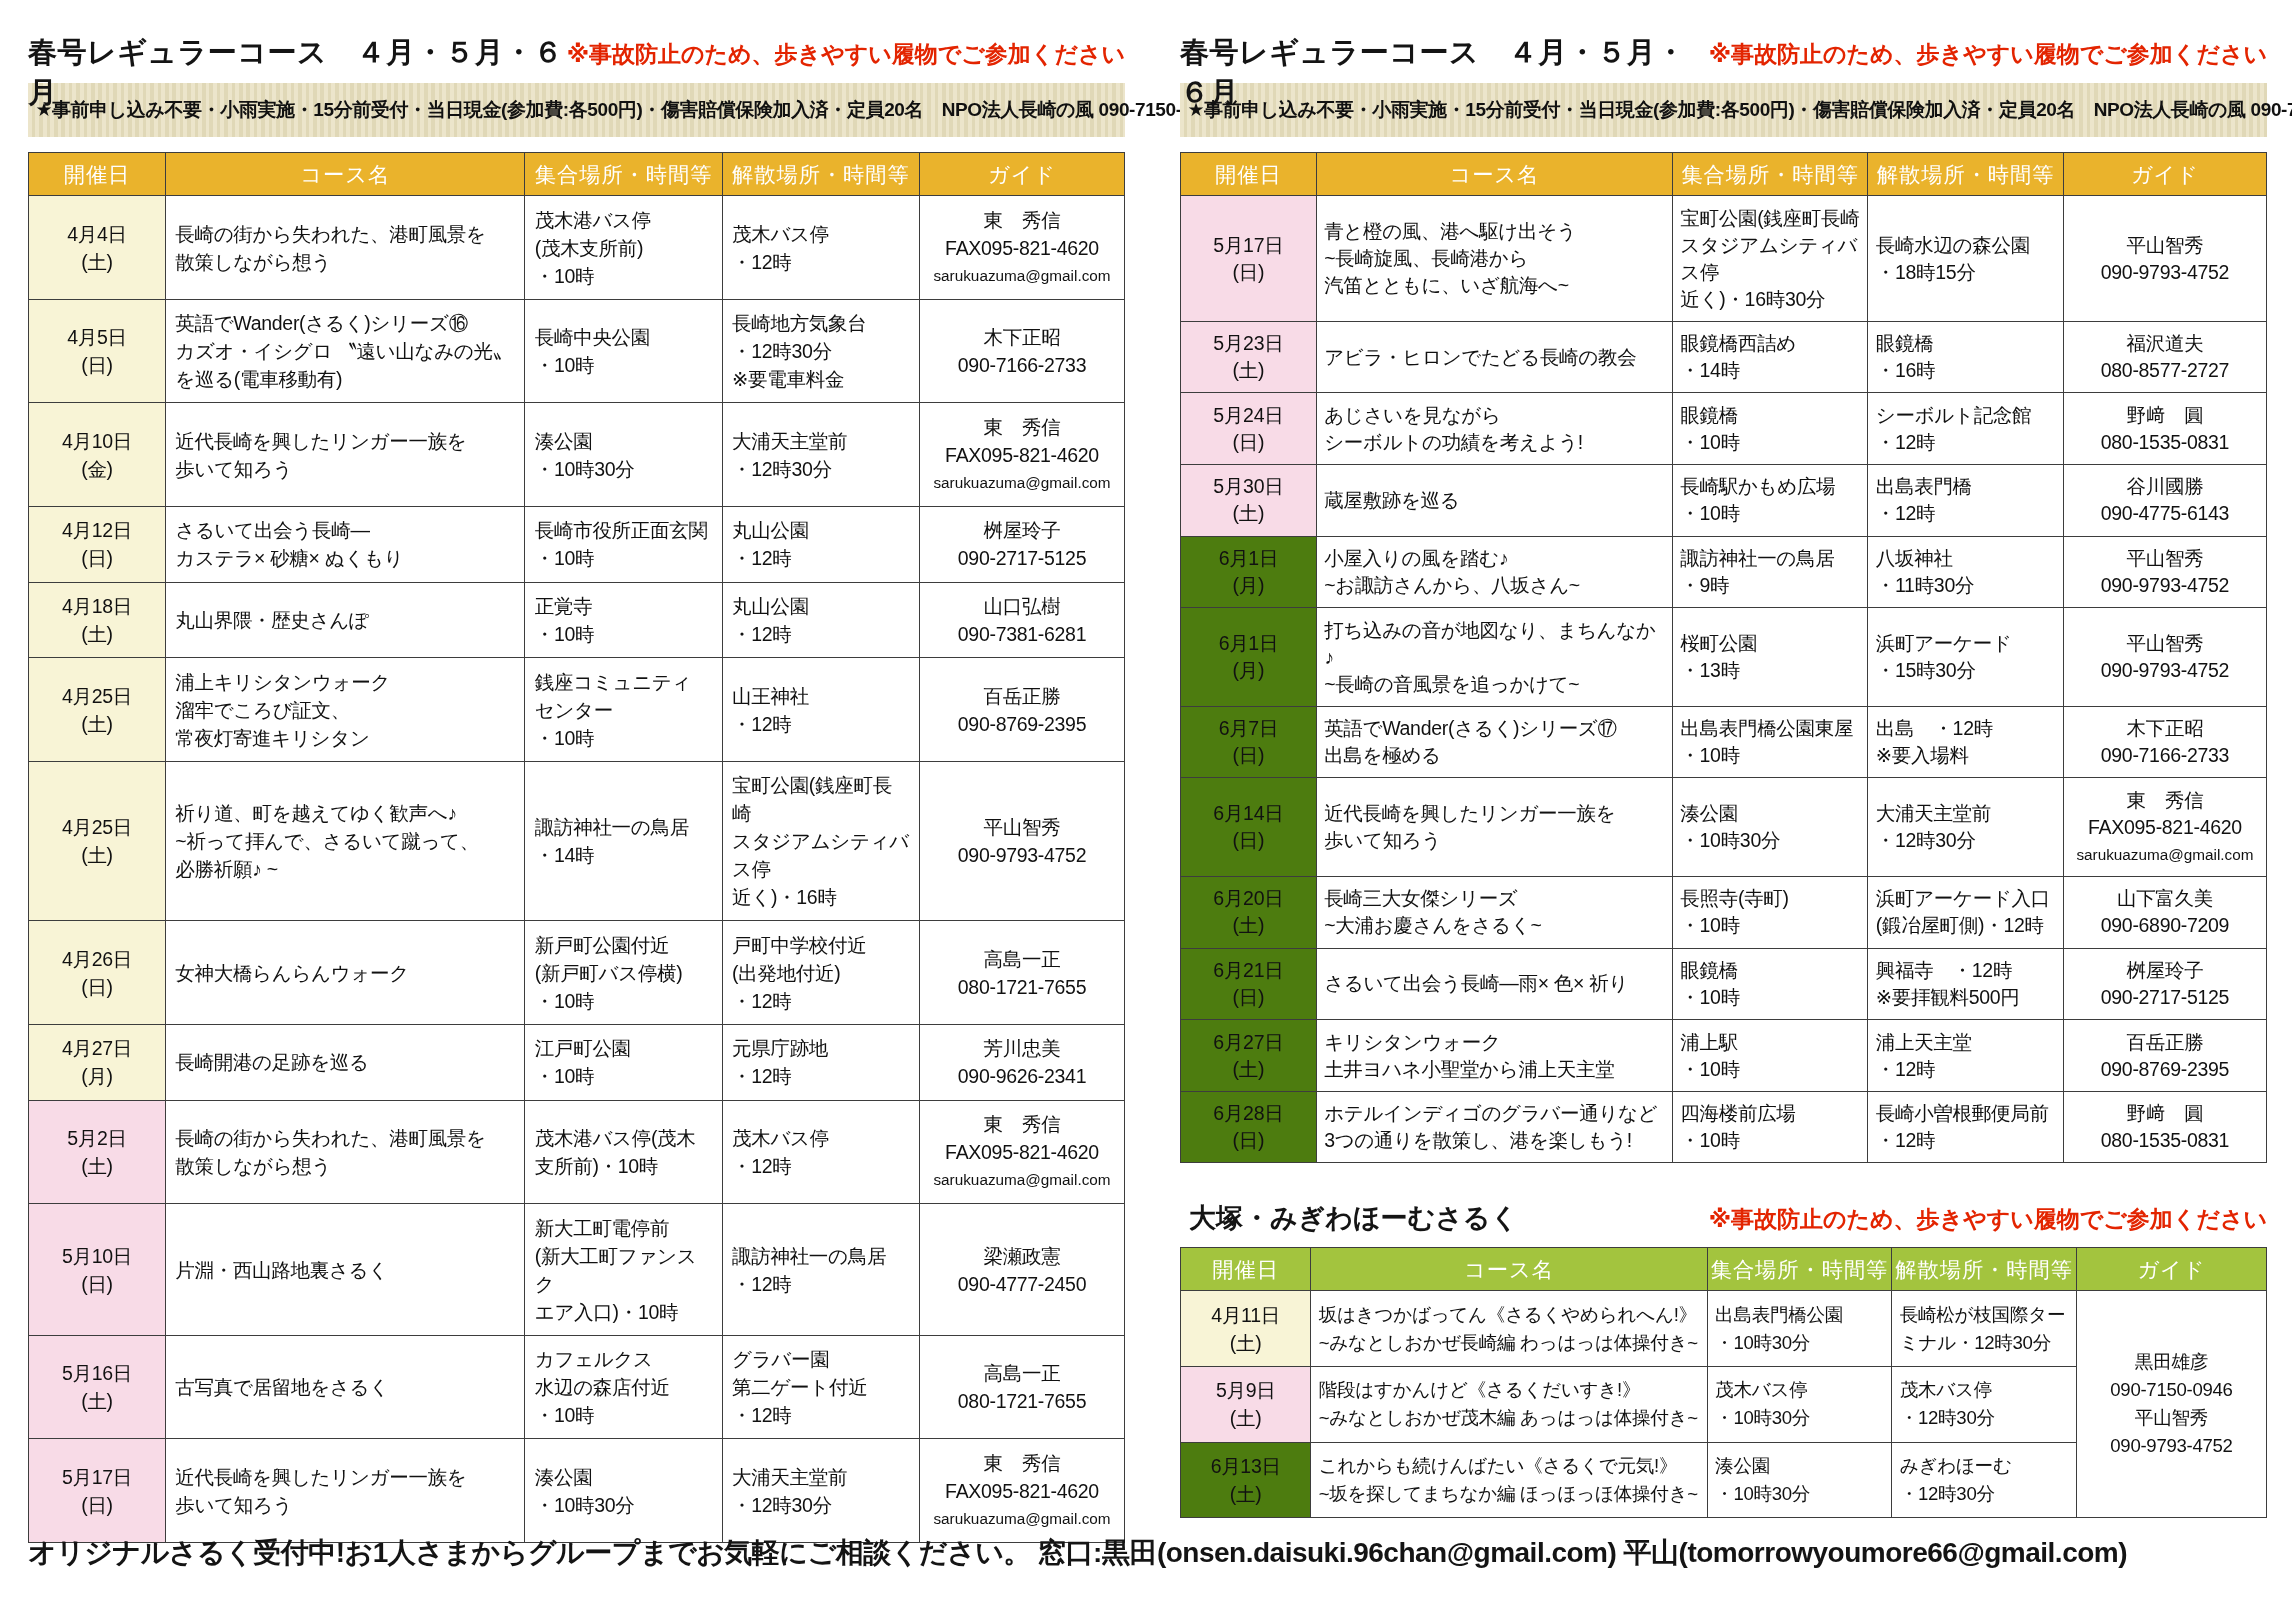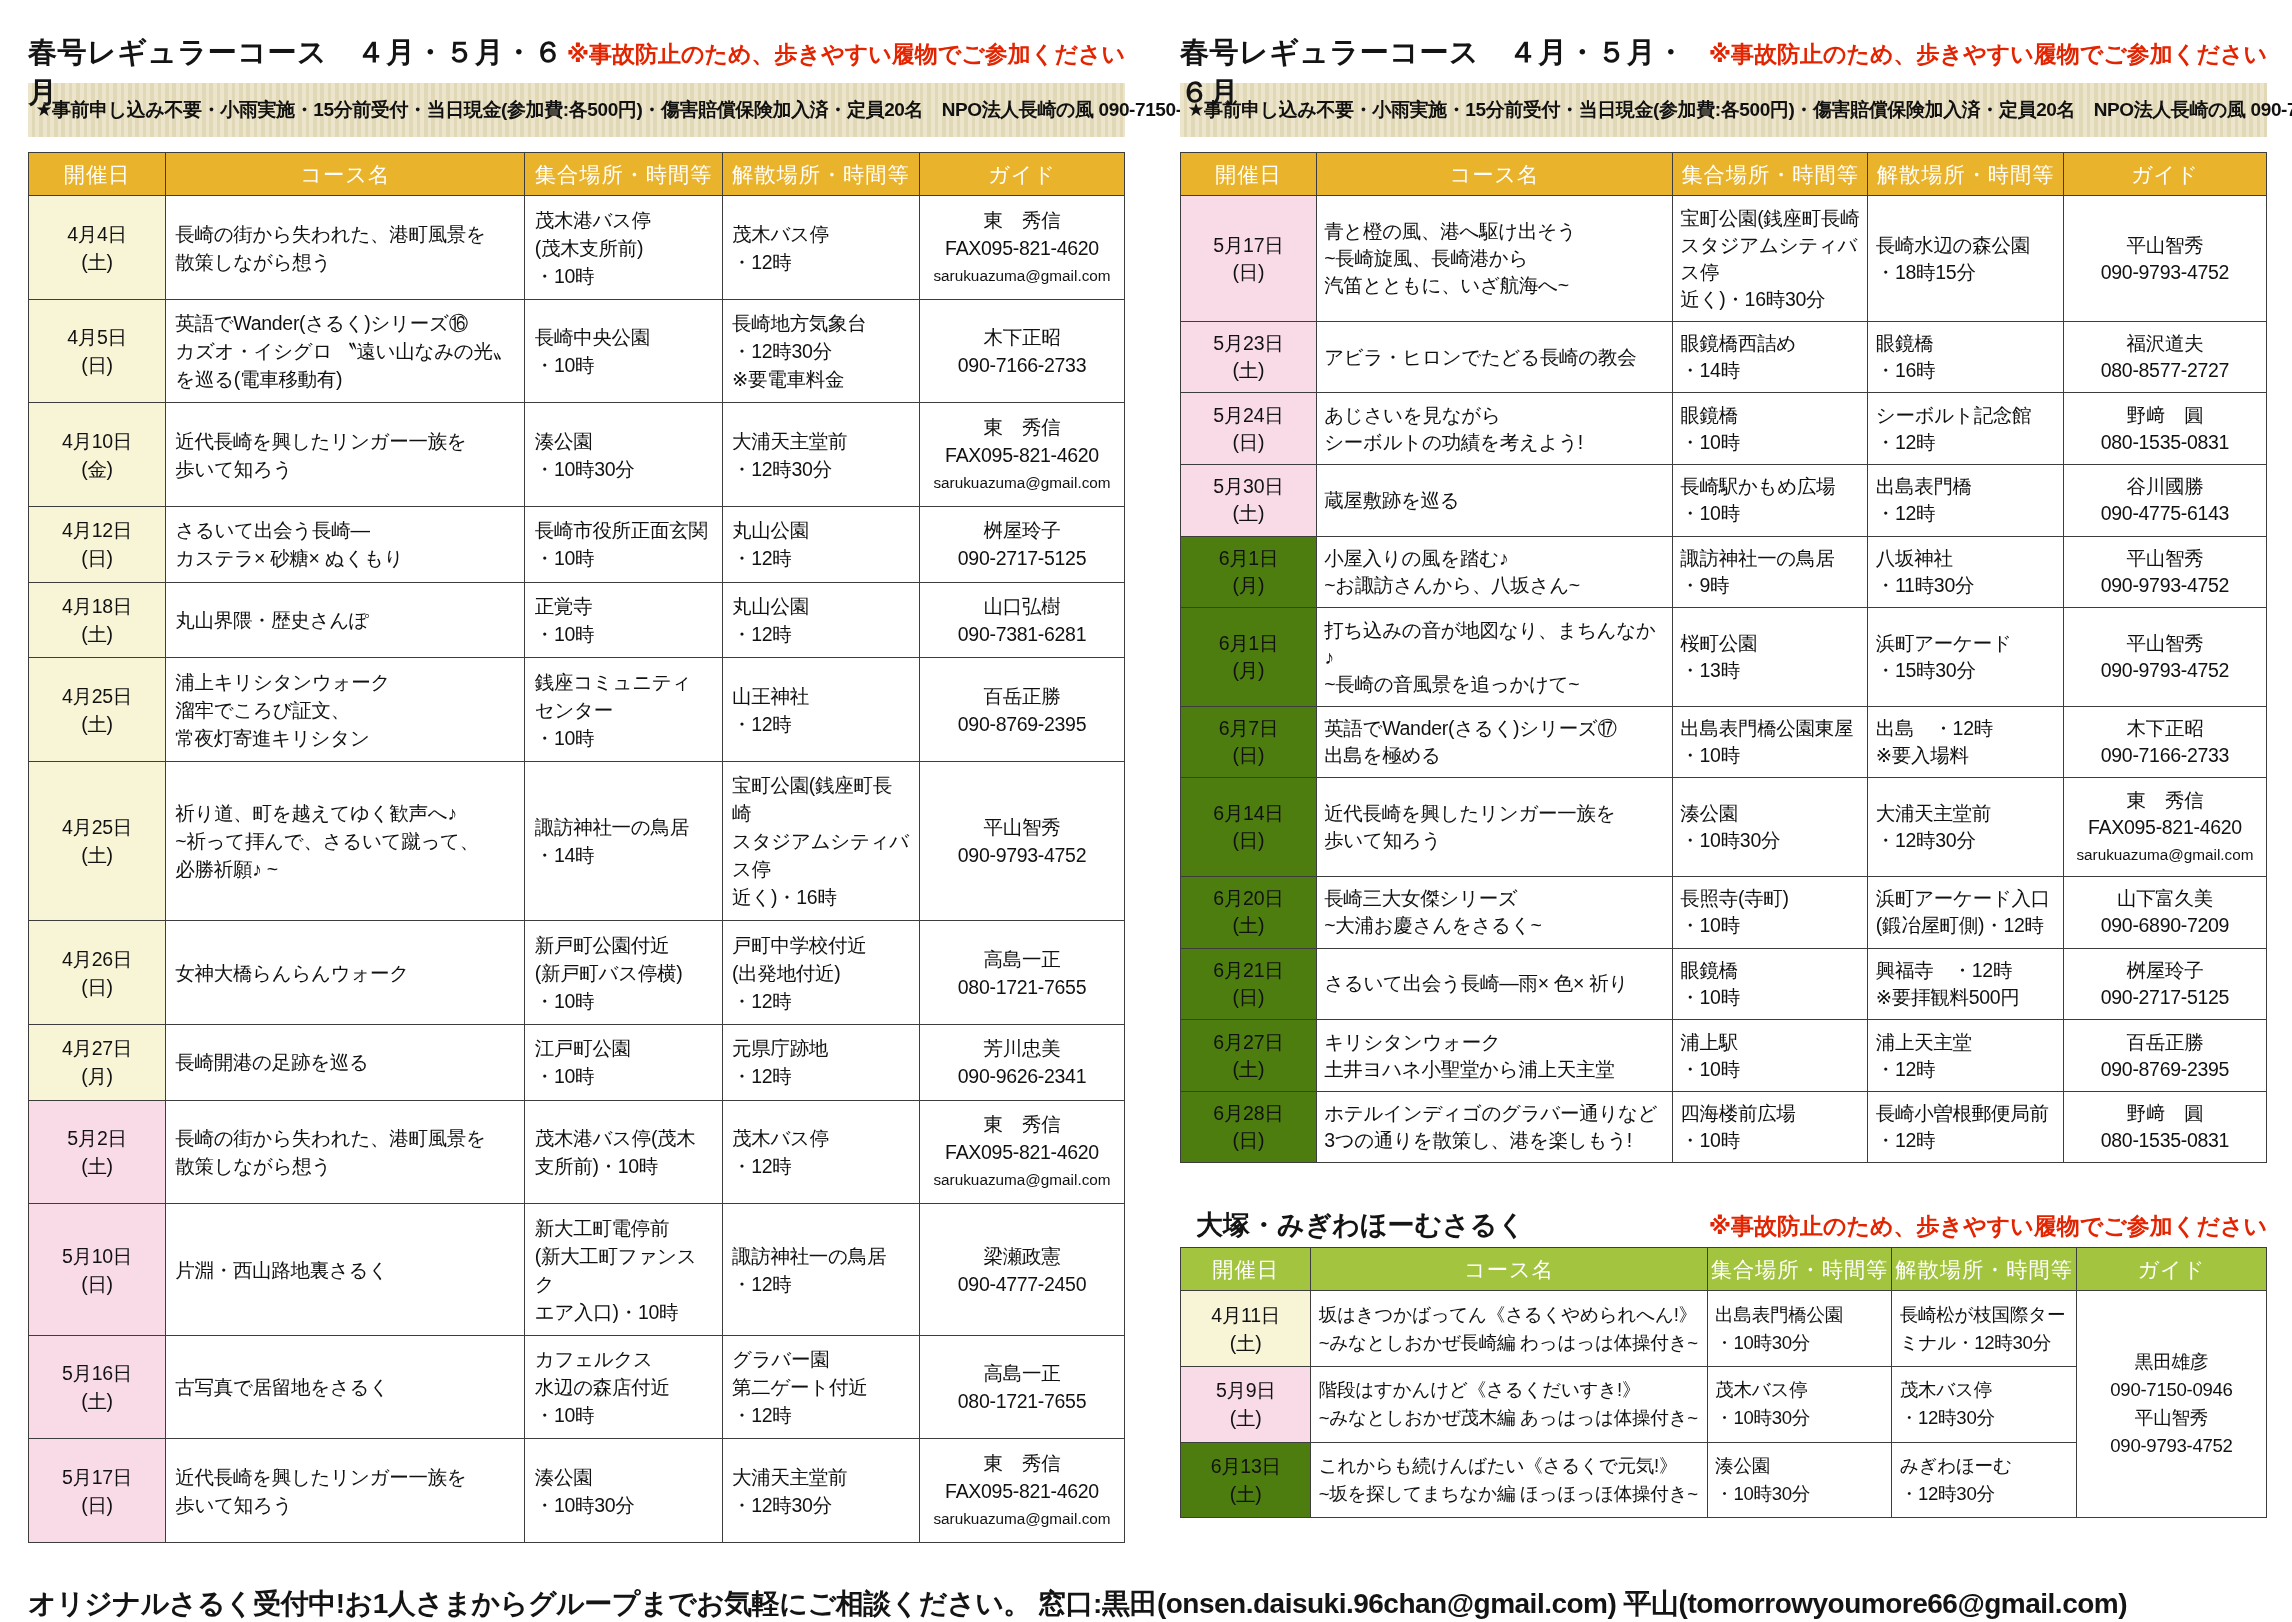--- a/index.html
+++ b/index.html
@@ -6,21 +6,21 @@
   body{
     width:2292px;height:1622px;background:#ffffff;position:relative;
     font-family:"Liberation Sans","DejaVu Sans",sans-serif;color:#111;
     overflow:hidden;
   }
   .col{position:absolute;top:33px;}
   .col-left{left:28px;width:1097px;}
   .col-right{left:1180px;width:1087px;}
   .title-row{display:flex;justify-content:space-between;align-items:baseline;height:41px;}
   .page-title{font-size:29px;font-weight:bold;margin:0;letter-spacing:0.5px;color:#141414;}
-  .section-title{font-size:27px;font-weight:bold;margin:16px;color:#141414;}
+  .section-title{font-size:27px;font-weight:bold;margin:9px;color:#141414;}
   .red-note{color:#e32400;font-weight:bold;font-size:23px;white-space:nowrap;}
   .banner{
     margin-top:9.3px;height:54px;display:flex;align-items:center;
     background:repeating-linear-gradient(90deg,#ece5cb 0 3.7px,#e0d8b7 3.7px 7.4px);
     font-weight:bold;font-size:19px;letter-spacing:-0.4px;white-space:nowrap;
     padding:0 7.4px;color:#111;
   }
   table{border-collapse:collapse;width:100%;margin-top:15px;border:1.9px solid #3d3d3d;table-layout:fixed;}
   th{
     background:#eab32c;color:#fff;font-size:21.3px;font-weight:normal;
@@ -35,21 +35,21 @@
   .compact td{line-height:27px;padding:8.3px 7.4px;}
   .green td{line-height:28px;padding:9.3px 7.4px;font-size:18.6px;}
   td.date{text-align:center;padding-left:1.9px;padding-right:1.9px;font-size:19.5px;}
   td.guide{text-align:center;}
   td.apr{background:#f8f4d6;}
   td.may{background:#f8dbe7;}
   td.jun{background:#4d7c0f;}
   .email{font-size:15.3px;letter-spacing:0;}
   .sub-section{margin-top:28px;}
   .footer{
-    position:absolute;left:28px;top:1585px;width:2245px;
+    position:absolute;left:28px;top:1534px;width:2245px;
     font-size:28px;font-weight:bold;white-space:nowrap;letter-spacing:-0.5px;color:#141414;
   }
   col.c-date{width:12.5%;} col.c-course{width:32.8%;} col.c-meet{width:18%;}
   col.c-end{width:18%;} col.c-guide{width:18.7%;}
   .green col.c-date{width:12%;} .green col.c-course{width:36.5%;}
   .green col.c-meet{width:17%;} .green col.c-end{width:17%;} .green col.c-guide{width:17.5%;}
 </style>
 </head>
 <body>
 

